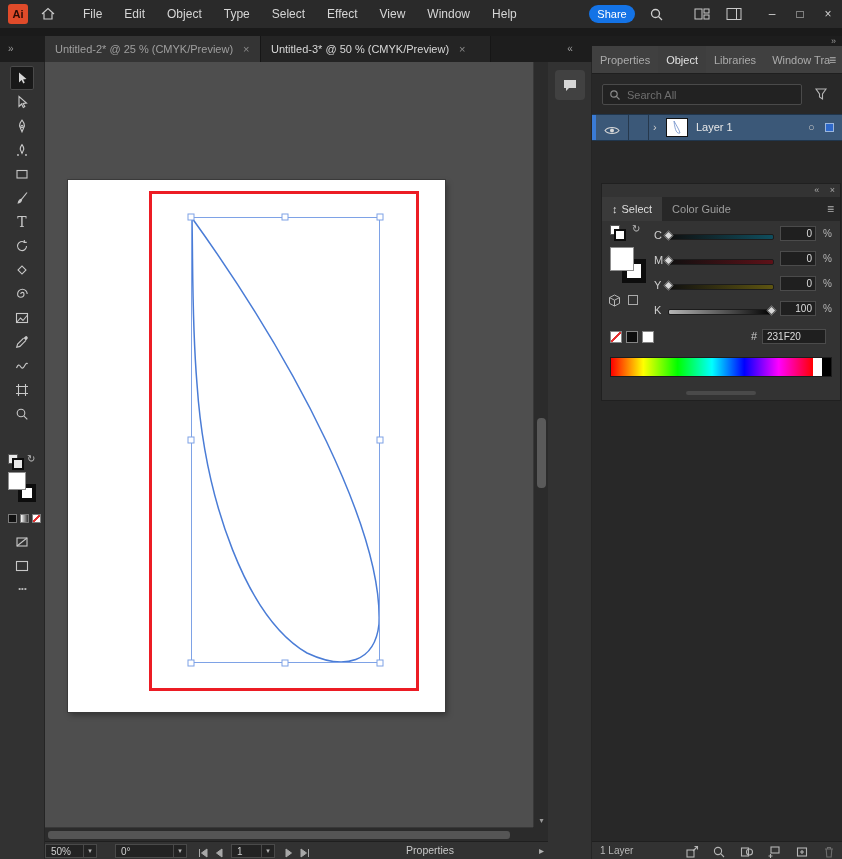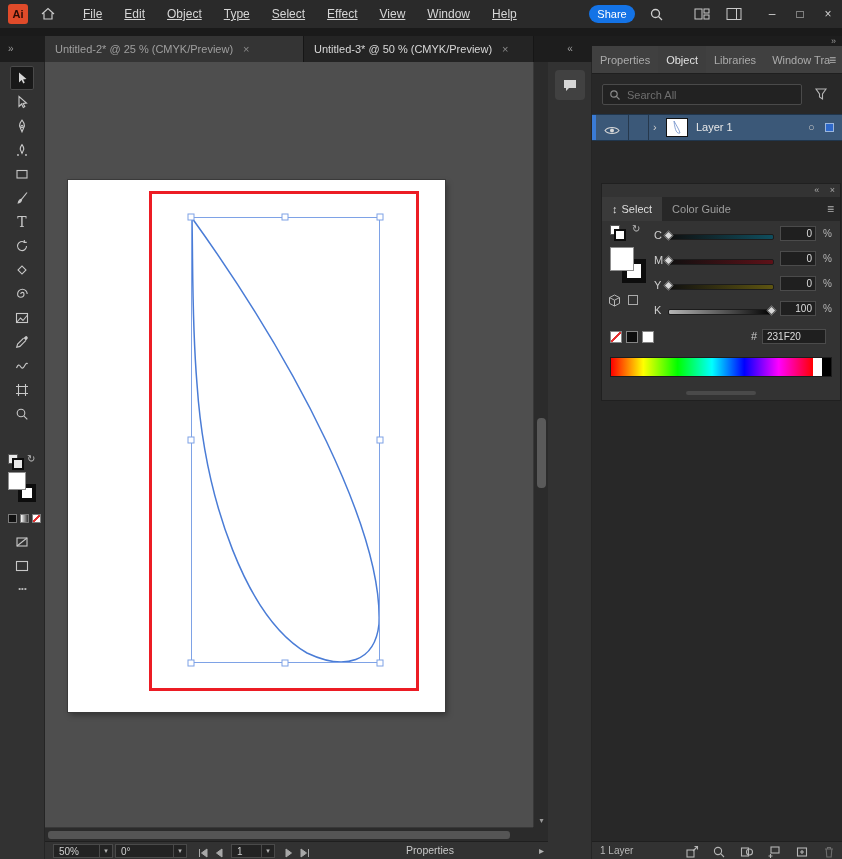--- a/index.html
+++ b/index.html
@@ -5,35 +5,35 @@
   html,body{margin:0;padding:0;background:#111;}
   .root{position:relative;width:842px;height:859px;background:#323232;overflow:hidden;
         font-family:"Liberation Sans",sans-serif;color:#d4d4d4;-webkit-user-select:none;}
   .abs{position:absolute;}
   
   .topbar{left:0;top:0;width:842px;height:28px;background:#2a2a2a;border-bottom:1px solid #181818;
           display:flex;align-items:center;}
   .ailogo{width:20px;height:20px;margin-left:8px;border-radius:3px;background:#e04b2a;color:#2b0b05;
           font-weight:bold;font-size:11px;display:flex;align-items:center;justify-content:center;}
   .homebtn{margin-left:12px;display:flex;align-items:center;}
-  .menus{display:flex;margin-left:16px;text-decoration:underline;}
+  .menus{display:flex;margin-left:16px;}
   .menus span{padding:0 11px;font-size:12px;color:#d6d6d6;line-height:28px;cursor:default;}
   .sharebtn{width:46px;height:18px;border-radius:10px;background:#1473e6;color:#fff;font-size:11px;
             display:flex;align-items:center;justify-content:center;margin-right:14px;}
   .winglyph{width:28px;text-align:center;font-size:12px;color:#cfcfcf;line-height:28px;}
   .tbicon{margin-right:16px;display:flex;align-items:center;}
   
   .band{left:0;top:28px;width:842px;height:8px;background:#1a1a1a;}
   .tlhead{left:0;top:36px;width:45px;height:26px;background:#1d1d1d;color:#9a9a9a;font-size:10px;
           line-height:26px;padding-left:8px;box-sizing:border-box;}
   .tabbar{left:45px;top:36px;width:503px;height:26px;background:#1d1d1d;display:flex;}
   .doctab{height:26px;display:flex;align-items:center;padding:0 10px;font-size:11px;
           border-right:1px solid #161616;box-sizing:border-box;}
   .doctab .x{margin-left:10px;color:#8a8a8a;font-size:11px;}
-  .tab-inactive{background:#343434;color:#9f9f9f;width:259px;}
+  .tab-inactive{background:#343434;color:#9f9f9f;width:216px;}
   .tab-active{background:#242424;color:#d8d8d8;width:230px;}
   
   .toolbar{left:0;top:62px;width:45px;height:797px;background:#323232;border-right:1px solid #252525;box-sizing:border-box;}
   .tool{position:absolute;left:10px;width:24px;height:24px;display:flex;align-items:center;justify-content:center;border-radius:2px;}
   .tool.active{background:#191919;box-shadow:0 0 0 1px #4a4a4a inset;}
   .tool svg{stroke:#c8c8c8;fill:none;stroke-width:1.1;}
   .tglyph{font-family:"DejaVu Serif",serif;font-size:14px;color:#c8c8c8;line-height:1;}
   .miniswatch{position:absolute;width:9px;height:9px;border:1px solid #7c7c7c;box-sizing:border-box;}
   
   .canvas{left:45px;top:62px;width:488px;height:765px;background:#4e4e4e;overflow:hidden;}
@@ -313,21 +313,21 @@
   <div class="abs vscroll">
     <div class="vthumb"></div>
     <div class="scrarrow" style="bottom:0">▾</div>
   </div>
   <div class="abs hscroll">
     <div class="hthumb"></div>
   </div>
   <div class="abs scorner"></div>
 
   <div class="abs statusbar">
-    <div class="sfield" style="left:8px;width:60px">
+    <div class="sfield" style="left:0;width:52px">
       <span class="val">50%</span>
       <span class="chev">▾</span>
     </div>
     <div class="sfield" style="left:70px;width:72px">
       <span class="val">0°</span>
       <span class="chev">▾</span>
     </div>
     <div class="navic" style="left:152px">
       <svg width="12" height="12" viewBox="0 0 12 12">
           <path d="M2.5 2 V10" fill="none"></path>

